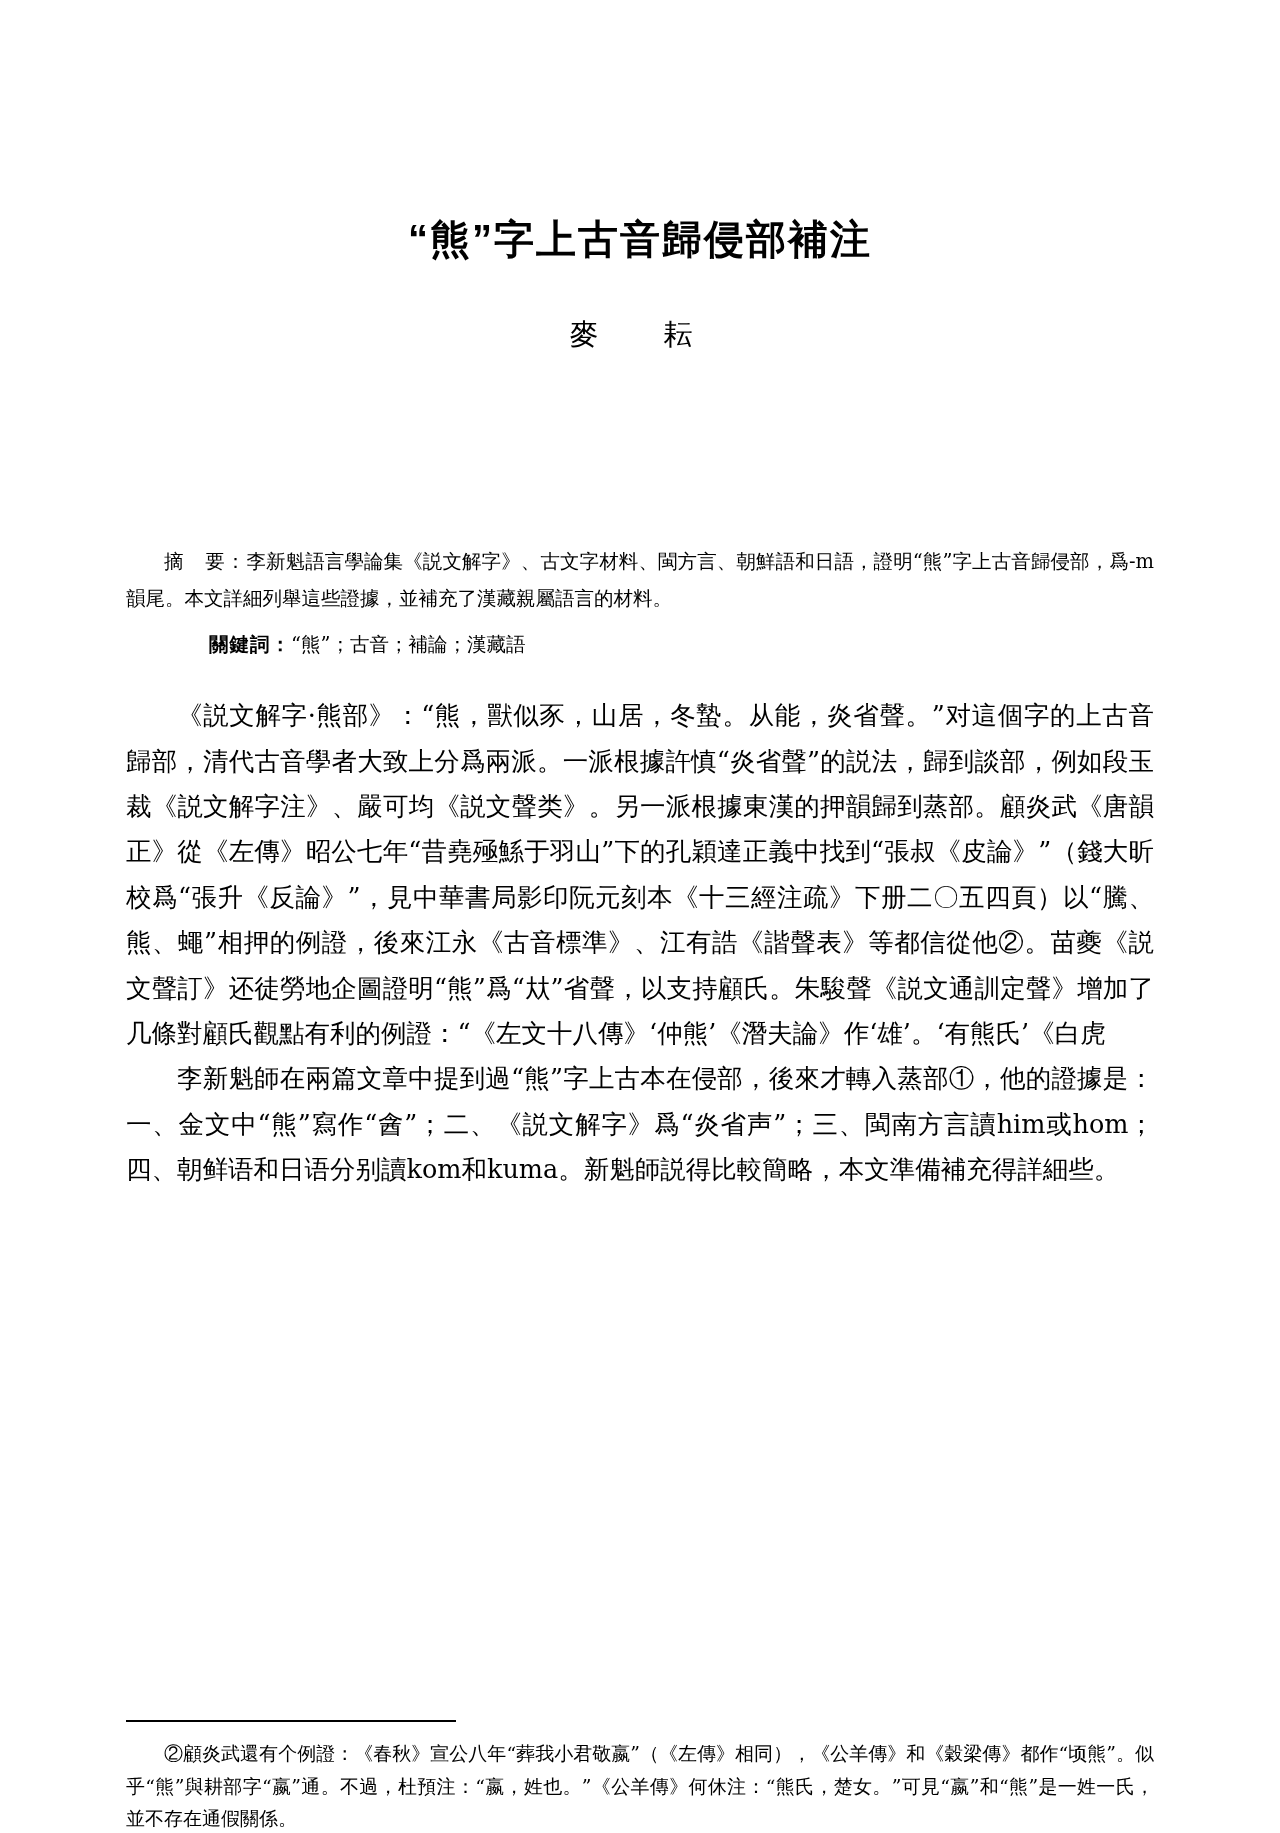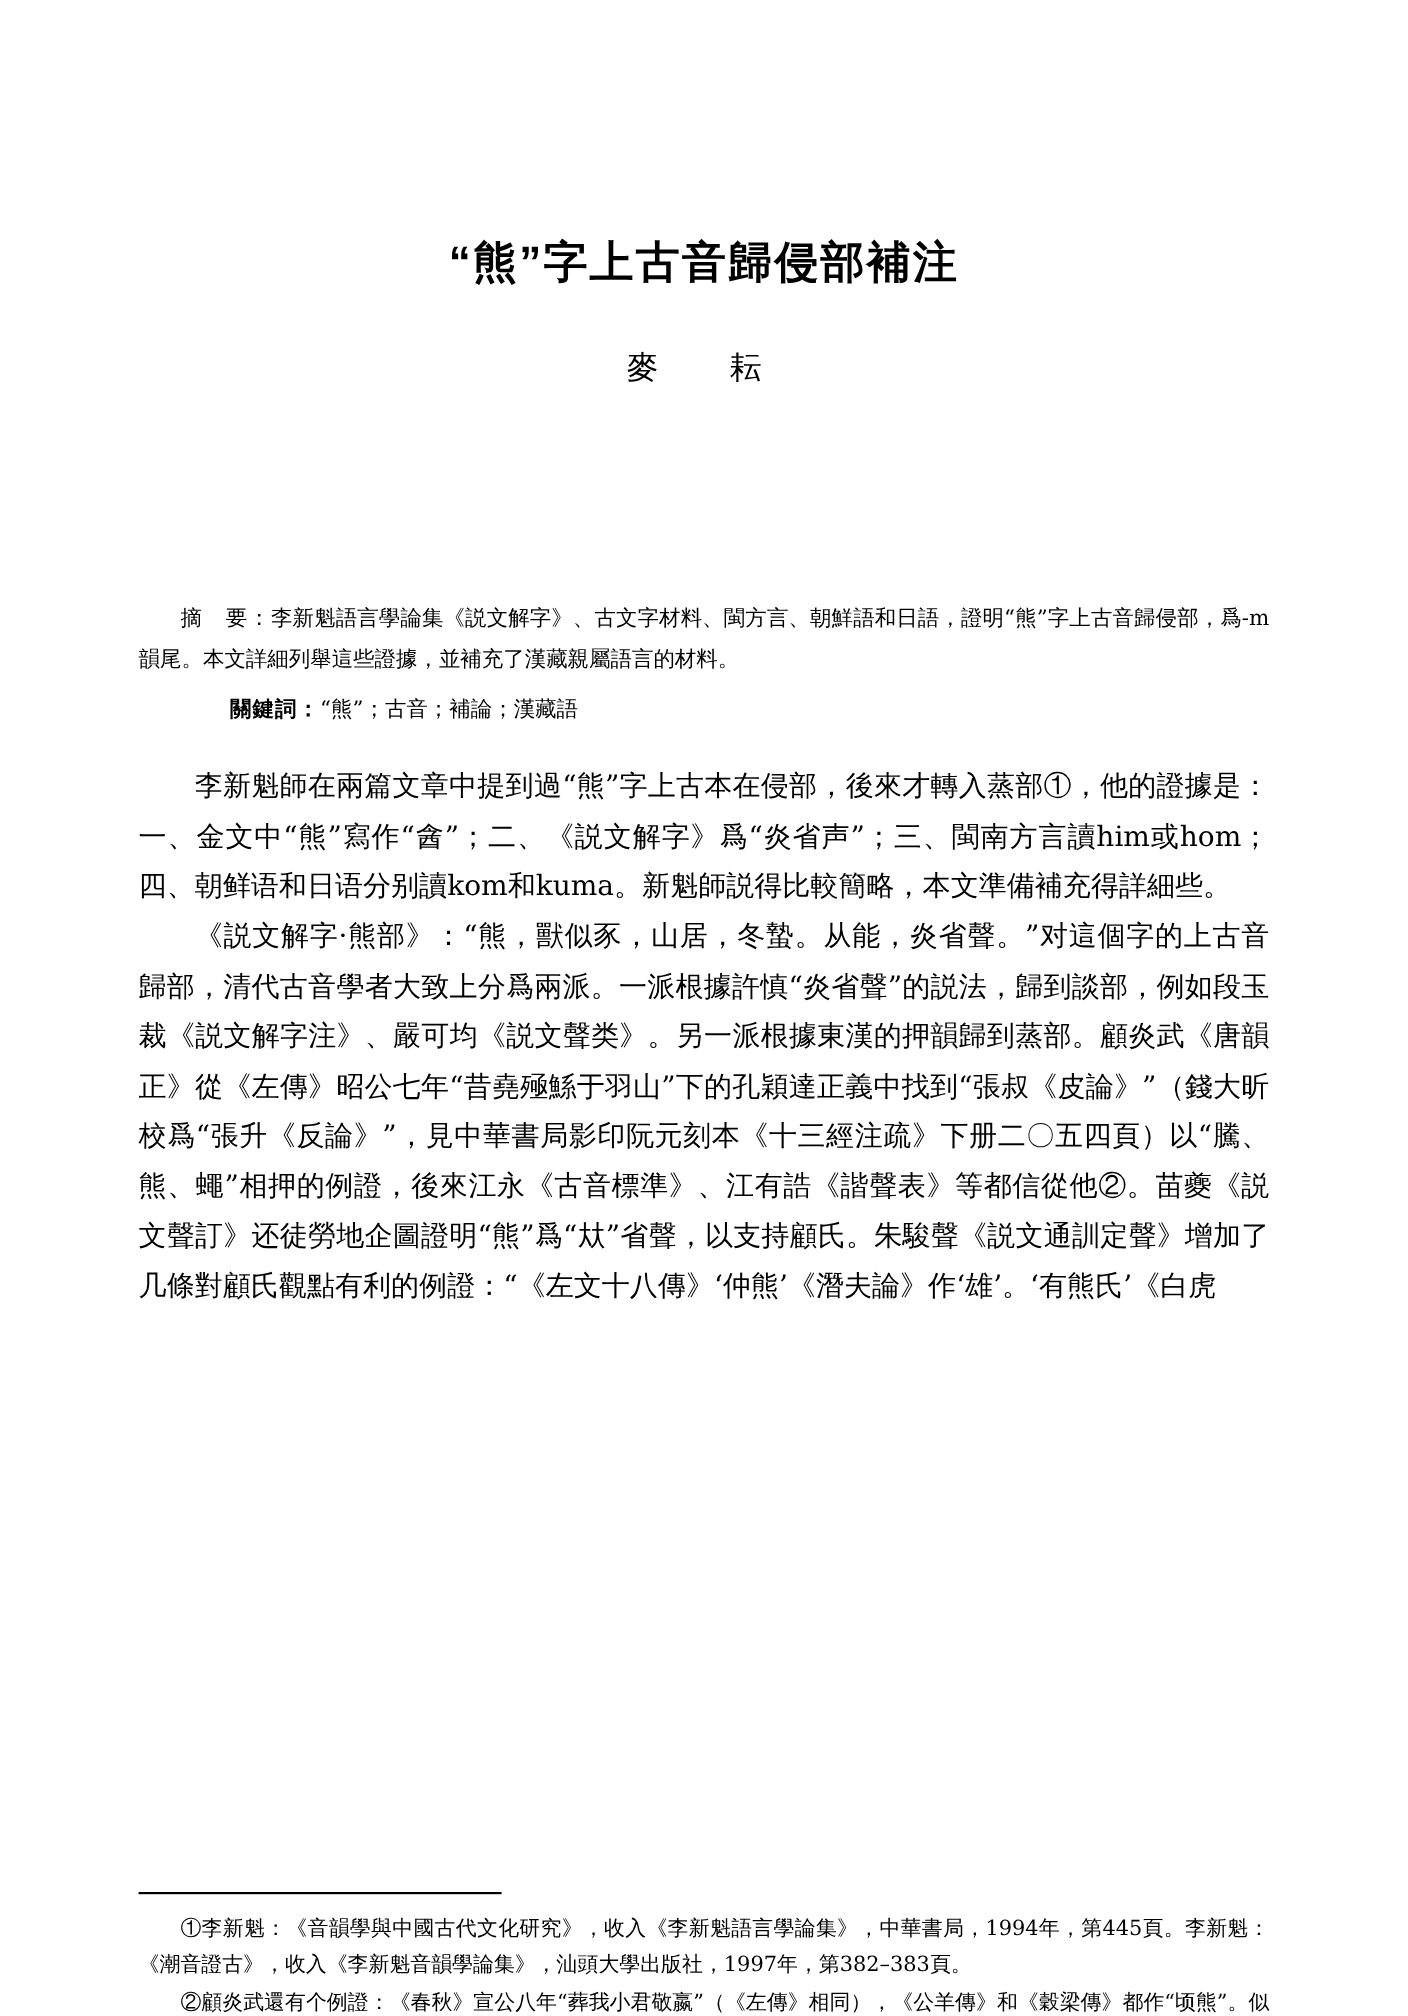--- a/index.html
+++ b/index.html
@@ -108,24 +108,23 @@
   <div class="abstract-block">
     <div class="abstract-para">
       <span class="lead">摘　要：</span><span>李新魁語言學論集《説文解字》、古文字材料、閩方言、朝鮮語和日語，證明“熊”字上古音歸侵部，爲-m韻尾。本文詳細列舉這些證據，並補充了漢藏親屬語言的材料。</span>
     </div>
     <div class="keywords">
       <span class="lead">關鍵詞：</span><span>“熊”；古音；補論；漢藏語</span>
     </div>
   </div>
 
   <div class="body-text">
+    <p><span>《説文解字·熊部》：“熊，獸似豕，山居，冬蟄。从能，炎省聲。”对這個字的上古音歸部，清代古音學者大致上分爲兩派。一派根據許慎“炎省聲”的説法，歸到談部，例如段玉裁《説文解字注》、嚴可均《説文聲类》。另一派根據東漢的押韻歸到蒸部。顧炎武《唐韻正》從《左傳》昭公七年“昔堯殛鯀于羽山”下的孔穎達正義中找到“張叔《皮論》”（錢大昕校爲“張升《反論》”，見中華書局影印阮元刻本《十三經注疏》下册二〇五四頁）以“騰、熊、蠅”相押的例證，後來江永《古音標準》、江有誥《諧聲表》等都信從他②。苗夔《説文聲訂》还徒勞地企圖證明“熊”爲“夶”省聲，以支持顧氏。朱駿聲《説文通訓定聲》增加了几條對顧氏觀點有利的例證：“《左文十八傳》‘仲熊’《潛夫論》作‘雄’。‘有熊氏’《白虎</span></p>
     <p><span>李新魁師在兩篇文章中提到過“熊”字上古本在侵部，後來才轉入蒸部①，他的證據是：一、金文中“熊”寫作“酓”；二、《説文解字》爲“炎省声”；三、閩南方言讀him或hom；四、朝鲜语和日语分别讀kom和kuma。新魁師説得比較簡略，本文準備補充得詳細些。</span></p>
-    <p><span>《説文解字·熊部》：“熊，獸似豕，山居，冬蟄。从能，炎省聲。”对這個字的上古音歸部，清代古音學者大致上分爲兩派。一派根據許慎“炎省聲”的説法，歸到談部，例如段玉裁《説文解字注》、嚴可均《説文聲类》。另一派根據東漢的押韻歸到蒸部。顧炎武《唐韻正》從《左傳》昭公七年“昔堯殛鯀于羽山”下的孔穎達正義中找到“張叔《皮論》”（錢大昕校爲“張升《反論》”，見中華書局影印阮元刻本《十三經注疏》下册二〇五四頁）以“騰、熊、蠅”相押的例證，後來江永《古音標準》、江有誥《諧聲表》等都信從他②。苗夔《説文聲訂》还徒勞地企圖證明“熊”爲“夶”省聲，以支持顧氏。朱駿聲《説文通訓定聲》增加了几條對顧氏觀點有利的例證：“《左文十八傳》‘仲熊’《潛夫論》作‘雄’。‘有熊氏’《白虎</span></p>
   </div>
 
   <div class="footnote-rule"></div>
 
   <div class="footnotes">
-    <p>①李新魁：《音韻學與中國古代文化研究》，收入《李新魁語言學論集》，中華書局，1994年，第445頁。李新魁：《潮音證古》，收入《李新魁音韻學論集》，汕頭大學出版社，1997年，第382–383頁。</p>
     <p>②顧炎武還有个例證：《春秋》宣公八年“葬我小君敬嬴”（《左傳》相同），《公羊傳》和《穀梁傳》都作“顷熊”。似乎“熊”與耕部字“嬴”通。不過，杜預注：“嬴，姓也。”《公羊傳》何休注：“熊氏，楚女。”可見“嬴”和“熊”是一姓一氏，並不存在通假關係。</p>
   </div>
 
 </div>
 
 </body></html>

